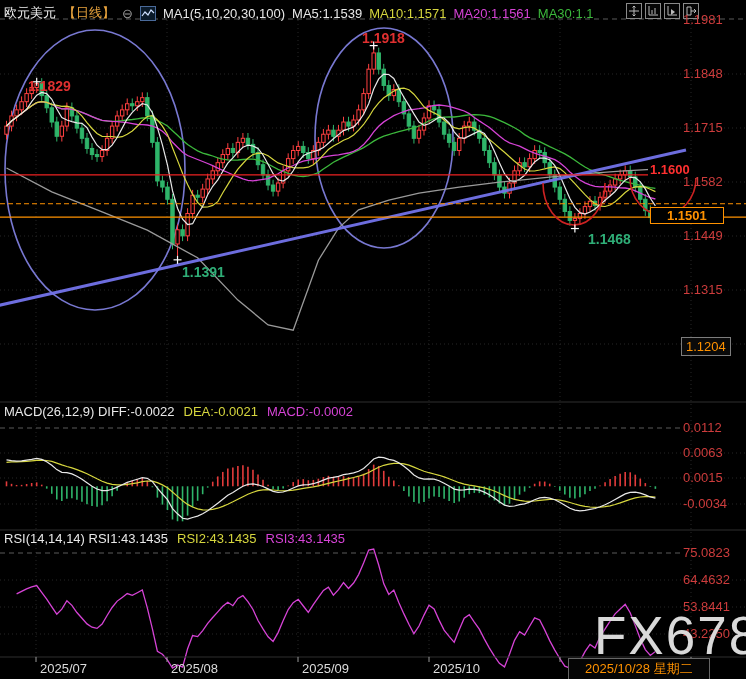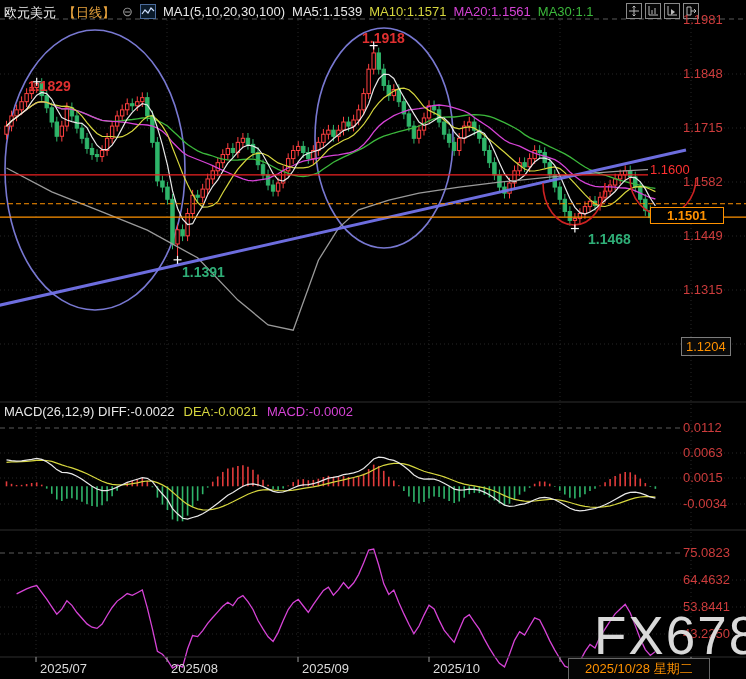--- a/index.html
+++ b/index.html
@@ -1,30 +1,30 @@
 <!DOCTYPE html>
 <html><head>
 <meta charset="utf-8">
 <style>
   html,body{margin:0;padding:0;background:#000;}
   #app{position:relative;width:746px;height:679px;background:#000;overflow:hidden;
        font-family:"Liberation Sans",sans-serif;-webkit-font-smoothing:antialiased;}
   #chart-svg{position:absolute;left:0;top:0;}
-  .hdr{position:absolute;left:4px;top:4px;display:flex;gap:7px;
+  .hdr{position:absolute;left:4px;top:4px;display:flex;align-items:center;gap:7px;
        font-size:13px;color:#e8e8e8;white-space:nowrap;}
   .tag{color:#e8a33d;}
   .circ{color:#9a9a9a;font-size:13px;}
   .chicon{display:inline-block;width:14px;height:13px;border:1px solid #4a6a9a;background:#0a1a2a;position:relative;}
   .ma10c{color:#d6d63e;} .ma20c{color:#d643d6;} .ma30c{color:#3cb83c;}
   .toolbar{position:absolute;top:3px;left:626px;display:flex;gap:3px;}
   .tbtn{width:14px;height:14px;border:1px solid #8a8a8a;background:#050505;display:flex;align-items:center;justify-content:center;}
   .axlbl{position:absolute;left:683px;font-size:13px;font-weight:500;color:#cd3c3c;letter-spacing:0;}
   .axlbl-orangebox{position:absolute;left:681px;font-size:13px;color:#ff9200;border:1px solid #7d7d7d;
        background:#0a0a0a;padding:1px 4px;}
-  .lvl-res{position:absolute;left:648px;top:162px;font-size:13px;font-weight:normal;color:#ff3030;background:#000;padding:0 2px;}
+  .lvl-res{position:absolute;left:648px;top:162px;font-size:13px;font-weight:bold;color:#ff3030;background:#000;padding:0 2px;}
   .lvl-cur{position:absolute;left:650px;top:206px;font-size:13px;font-weight:bold;color:#ff9200;
        border:1px solid #ff9200;background:#000;padding:0 16px;}
   .anno{position:absolute;font-size:14px;font-weight:bold;}
   .anno.red{color:#e03030;} .anno.green{color:#2fae77;}
   .paneltitle{position:absolute;display:flex;gap:9px;font-size:13px;color:#e8e8e8;white-space:nowrap;}
   .xlbl{position:absolute;top:661px;font-size:13px;color:#dcdcdc;}
   .xsel{position:absolute;top:658px;left:568px;font-size:13px;color:#ff9200;border:1px solid #666;
        background:#050505;padding:1px 16px;}
   .watermark{position:absolute;left:594px;top:605px;font-size:53px;color:rgba(235,235,235,0.92);
        letter-spacing:2px;font-weight:400;text-shadow:0 0 2px rgba(0,0,0,.8);}
@@ -543,20 +543,25 @@
   <div class="paneltitle" style="left:4px;top:404px;">
     <span>MACD(26,12,9) DIFF:-0.0022</span>
     <span class="ma10c">DEA:-0.0021</span>
     <span class="ma20c">MACD:-0.0002</span>
   </div>
   <div class="axlbl" style="top:420px">0.0112</div>
   <div class="axlbl" style="top:445px">0.0063</div>
   <div class="axlbl" style="top:470px">0.0015</div>
   <div class="axlbl" style="top:496px">-0.0034</div>
 
+  <div class="paneltitle" style="left:4px;top:531px;">
+    <span>RSI(14,14,14) RSI1:43.1435</span>
+    <span class="ma10c">RSI2:43.1435</span>
+    <span class="ma20c">RSI3:43.1435</span>
+  </div>
   <div class="axlbl" style="top:545px">75.0823</div>
   <div class="axlbl" style="top:572px">64.4632</div>
   <div class="axlbl" style="top:599px">53.8441</div>
   <div class="axlbl" style="top:626px">43.2250</div>
 
   <div class="watermark">FX678</div>
 
   <div class="xlbl" style="left:40px">2025/07</div>
   <div class="xlbl" style="left:171px">2025/08</div>
   <div class="xlbl" style="left:302px">2025/09</div>

